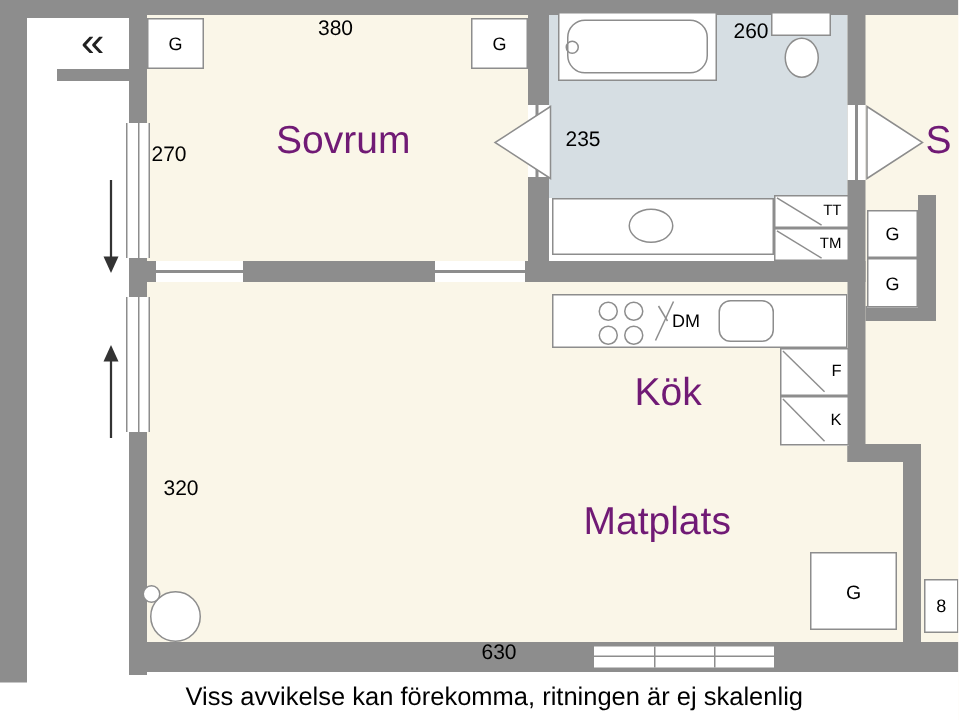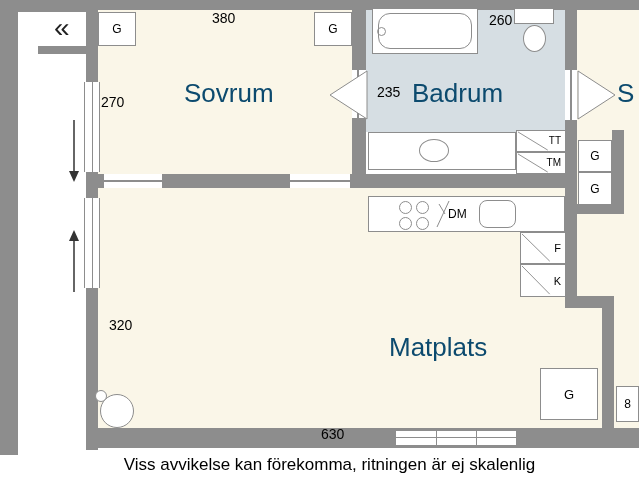--- a/index.html
+++ b/index.html
@@ -18,21 +18,21 @@
   .win-v{position:absolute;background:#ffffff;border-left:1px solid var(--wall);border-right:1px solid var(--wall);}
   .win-v i{position:absolute;top:0;bottom:0;left:7px;width:1px;background:var(--wall);}
   .win-h{position:absolute;background:#ffffff;border-top:1px solid var(--wall);border-bottom:1px solid var(--wall);}
   .win-h i.mid{position:absolute;left:0;right:0;top:6px;height:1px;background:var(--wall);}
   .win-h i.div{position:absolute;top:0;bottom:0;width:1px;background:var(--wall);}
   .box{position:absolute;background:#ffffff;border:1px solid var(--line);}
   .round{border-radius:50%;}
   .flexc{display:flex;align-items:center;justify-content:center;}
   .bx-label{position:absolute;right:4px;top:50%;transform:translateY(-50%);font-size:11px;line-height:1;}
   .diag{position:absolute;left:0;top:0;width:100%;height:100%;}
-  .room-label{position:absolute;font-size:26px;color:#0c4a6e;white-space:nowrap;}
+  .room-label{position:absolute;font-size:26px;color:#701a75;white-space:nowrap;}
   .dim{position:absolute;font-size:14px;color:var(--text);white-space:nowrap;}
   .g-label{font-size:12px;line-height:1;}
   .caption{position:absolute;left:20px;width:619px;top:455px;text-align:center;font-size:17px;color:var(--text);}
   .chevron{position:absolute;font-size:28px;color:#222222;line-height:1;}
   svg{display:block;}
 </style>
 </head>
 <body>
 
 <div id="plan">
@@ -160,22 +160,22 @@
   <svg class="abs" style="left:66px;top:118px;" width="16" height="66" viewBox="0 0 16 66">
     <line x1="8" y1="2" x2="8" y2="54" stroke="#333333" stroke-width="1.5"></line>
     <polygon points="3,53 13,53 8,64" fill="#333333"></polygon>
   </svg>
   <svg class="abs" style="left:66px;top:228px;" width="16" height="66" viewBox="0 0 16 66">
     <polygon points="3,13 13,13 8,2" fill="#333333"></polygon>
     <line x1="8" y1="12" x2="8" y2="64" stroke="#333333" stroke-width="1.5"></line>
   </svg>
 
   <div class="room-label" style="left:184px;top:78px;">Sovrum</div>
-  <div class="room-label" style="left:412px;top:78px;">Badrum</div>
   <div class="room-label" style="left:617px;top:78px;">S</div>
+  <div class="room-label" style="left:423px;top:246px;">Kök</div>
   <div class="room-label" style="left:389px;top:332px;">Matplats</div>
 
   <div class="dim" style="left:212px;top:10px;text-align:right;">380</div>
   <div class="dim" style="left:489px;top:12px;">260</div>
   <div class="dim" style="left:101px;top:94px;">270</div>
   <div class="dim" style="left:377px;top:84px;">235</div>
   <div class="dim" style="left:109px;top:317px;">320</div>
   <div class="dim" style="left:321px;top:406px;margin-top:20px;">630</div>
 
   <div class="caption">Viss avvikelse kan förekomma, ritningen är ej skalenlig</div>

